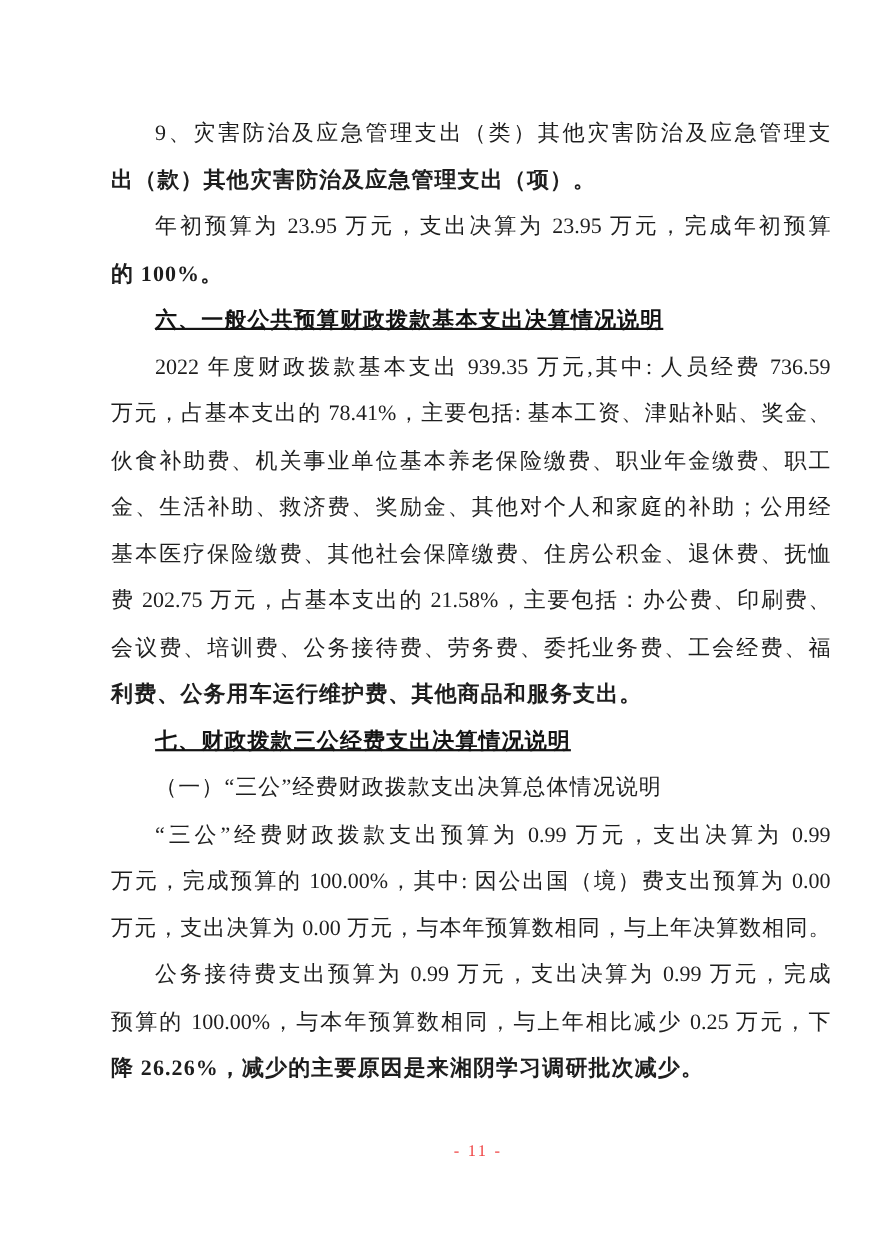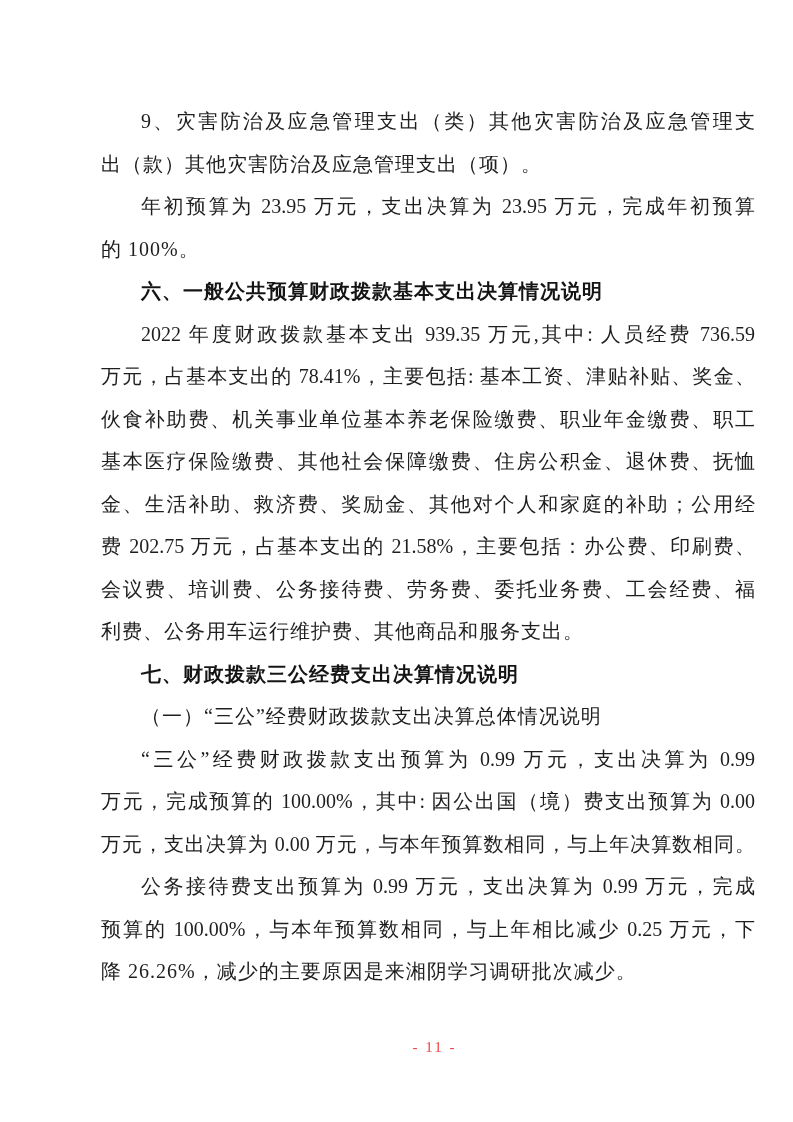--- a/index.html
+++ b/index.html
@@ -34,30 +34,32 @@
     white-space: nowrap;
     overflow: visible;
   }
   .line.indent {
     text-indent: 2em;
   }
   .line.end {
     text-align: right;
     text-align-last: left;
     letter-spacing: 1px;
+    font-weight: bold;
   }
   .line.heading {
     font-family: "Liberation Sans", "DejaVu Sans", sans-serif;
     font-weight: 700;
     font-size: 20px;
     text-align: left;
     text-align-last: left;
     text-indent: 2em;
     letter-spacing: 1px;
     color: #141414;
+    text-decoration: underline;
   }
   .line.subheading {
     text-align: left;
     text-align-last: left;
     text-indent: 2em;
     letter-spacing: 1px;
   }
   .footer {
     position: absolute;
     top: 1036px;
@@ -81,22 +83,22 @@
     <div class="line end">出（款）其他灾害防治及应急管理支出（项）。</div>
 
     <div class="line fill indent">年初预算为 23.95 万元，支出决算为 23.95 万元，完成年初预算</div>
     <div class="line end">的 100%。</div>
 
     <div class="line heading">六、一般公共预算财政拨款基本支出决算情况说明</div>
 
     <div class="line fill indent">2022 年度财政拨款基本支出 939.35 万元,其中: 人员经费 736.59</div>
     <div class="line fill">万元，占基本支出的 78.41%，主要包括: 基本工资、津贴补贴、奖金、</div>
     <div class="line fill">伙食补助费、机关事业单位基本养老保险缴费、职业年金缴费、职工</div>
+    <div class="line fill">金、生活补助、救济费、奖励金、其他对个人和家庭的补助；公用经</div>
     <div class="line fill">基本医疗保险缴费、其他社会保障缴费、住房公积金、退休费、抚恤</div>
-    <div class="line fill">金、生活补助、救济费、奖励金、其他对个人和家庭的补助；公用经</div>
     <div class="line fill">费 202.75 万元，占基本支出的 21.58%，主要包括：办公费、印刷费、</div>
     <div class="line fill">会议费、培训费、公务接待费、劳务费、委托业务费、工会经费、福</div>
     <div class="line end">利费、公务用车运行维护费、其他商品和服务支出。</div>
 
     <div class="line heading">七、财政拨款三公经费支出决算情况说明</div>
 
     <div class="line subheading">（一）“三公”经费财政拨款支出决算总体情况说明</div>
 
     <div class="line fill indent">“三公”经费财政拨款支出预算为 0.99 万元，支出决算为 0.99</div>
     <div class="line fill">万元，完成预算的 100.00%，其中: 因公出国（境）费支出预算为 0.00</div>

